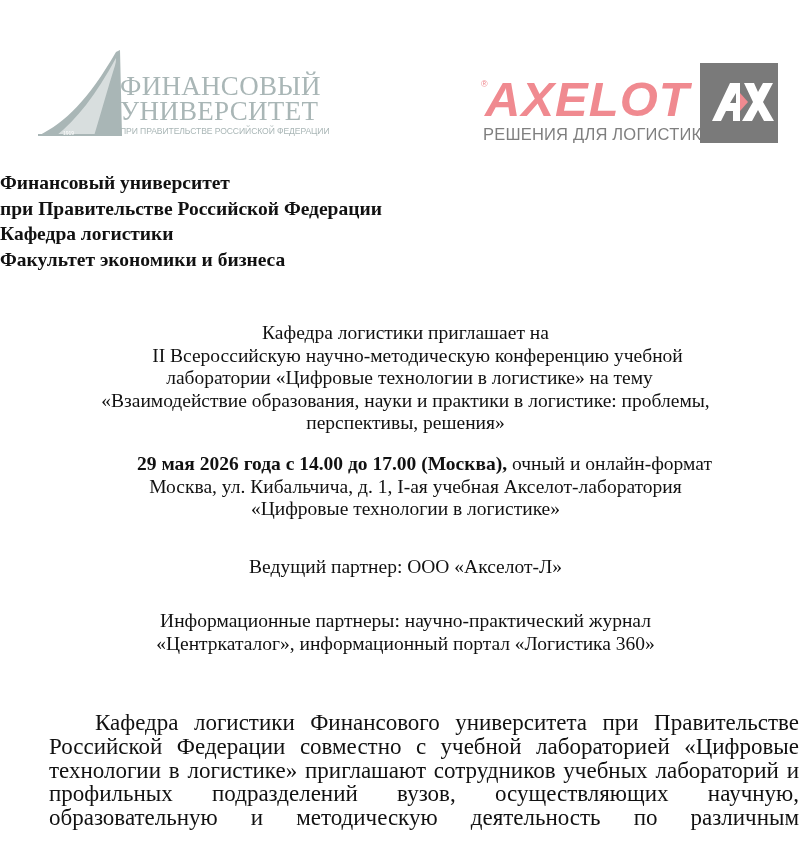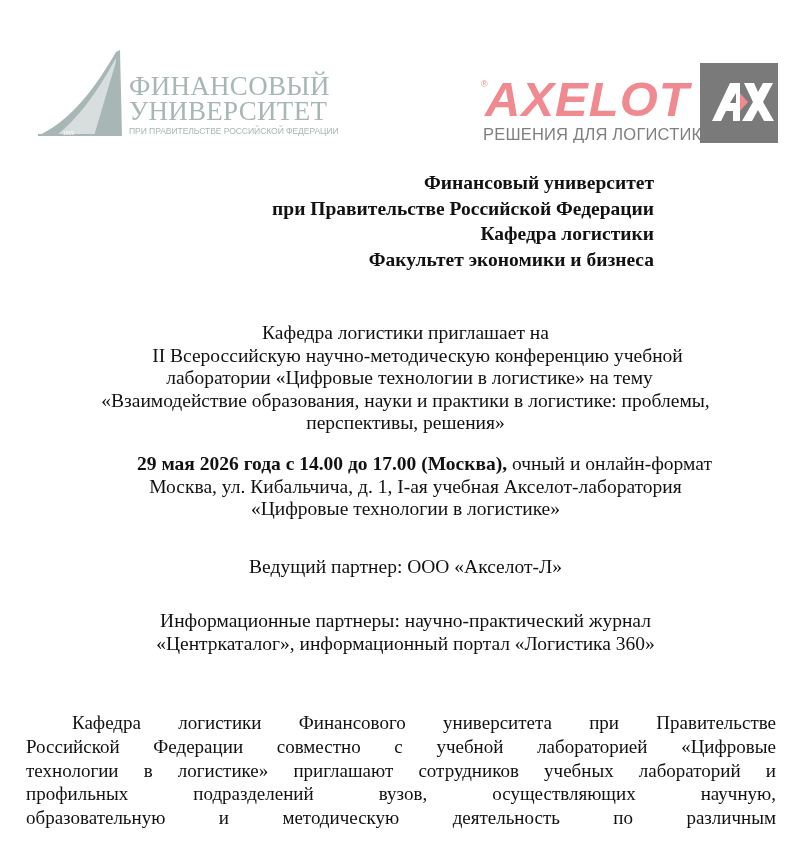--- a/index.html
+++ b/index.html
@@ -7,21 +7,21 @@
     width: 811px; height: 841px; overflow: hidden; position: relative;
     font-family: "Liberation Serif", "DejaVu Serif", serif;
     color: #111111;
   }
   .logo-fu {
     position: absolute; left: 36px; top: 50px; width: 280px; height: 90px;
   }
   .logo-fu svg.sail { position: absolute; left: 0; top: 0; }
   .fu-text {
     position: absolute; left: 84px; top: 24px;
-    color: #a9b6b6; font-family: "Liberation Serif", serif; margin-left: 9px;
+    color: #a9b6b6; font-family: "Liberation Serif", serif;
   }
   .fu-line1, .fu-line2 {
     font-size: 27px; line-height: 25px; letter-spacing: 0.3px; white-space: nowrap;
   }
   .fu-line3 {
     font-family: "Liberation Sans", sans-serif; font-size: 8.6px;
     line-height: 14px; white-space: nowrap; letter-spacing: -0.1px;
   }
   .fu-year {
     position: absolute; left: 27px; top: 80px; font-size: 5px; color: #ffffff;
@@ -42,30 +42,30 @@
   .ax-tagline {
     position: absolute; left: 3px; top: 62px;
     font-family: "Liberation Sans", sans-serif; font-size: 16.5px; line-height: 18px;
     color: #7f7f7f; white-space: nowrap; letter-spacing: 0.2px;
   }
   .ax-box {
     position: absolute; left: 220px; top: 0; width: 78px; height: 80px; background: #7a7a7a;
   }
 
   .header-block {
-    position: absolute; left: 0; top: 170px; width: 654px; text-align: right;
+    position: absolute; left: 0; top: 170px; width: 654px; text-align: left;
     font-weight: bold; font-size: 19.5px; line-height: 25.5px;
   }
   .para { position: absolute; left: 0; width: 811px; text-align: center; font-size: 19.5px; line-height: 22.5px; }
   .line { display: block; white-space: nowrap; }
   .b { font-weight: bold; }
 
   .body-par {
-    position: absolute; left: 26px; top: 711px; width: 750px;
-    font-size: 19px; line-height: 23.8px; text-align: justify; text-align-last: justify;
+    position: absolute; left: 49px; top: 711px; width: 750px;
+    font-size: 23px; line-height: 23.8px; text-align: justify; text-align-last: justify;
   }
   .body-par .jl { display: block; text-align: justify; text-align-last: justify; white-space: normal; }
   .body-par .first { text-indent: 46px; }
 </style>
 </head>
 <body>
 
 <div class="logo-fu">
   <svg class="sail" width="95" height="90" viewBox="0 0 95 90">
     <path d="M2 86 C30 72, 52 50, 80 2 L84 0 L78 86 Z" fill="#a9b6b6"></path>

